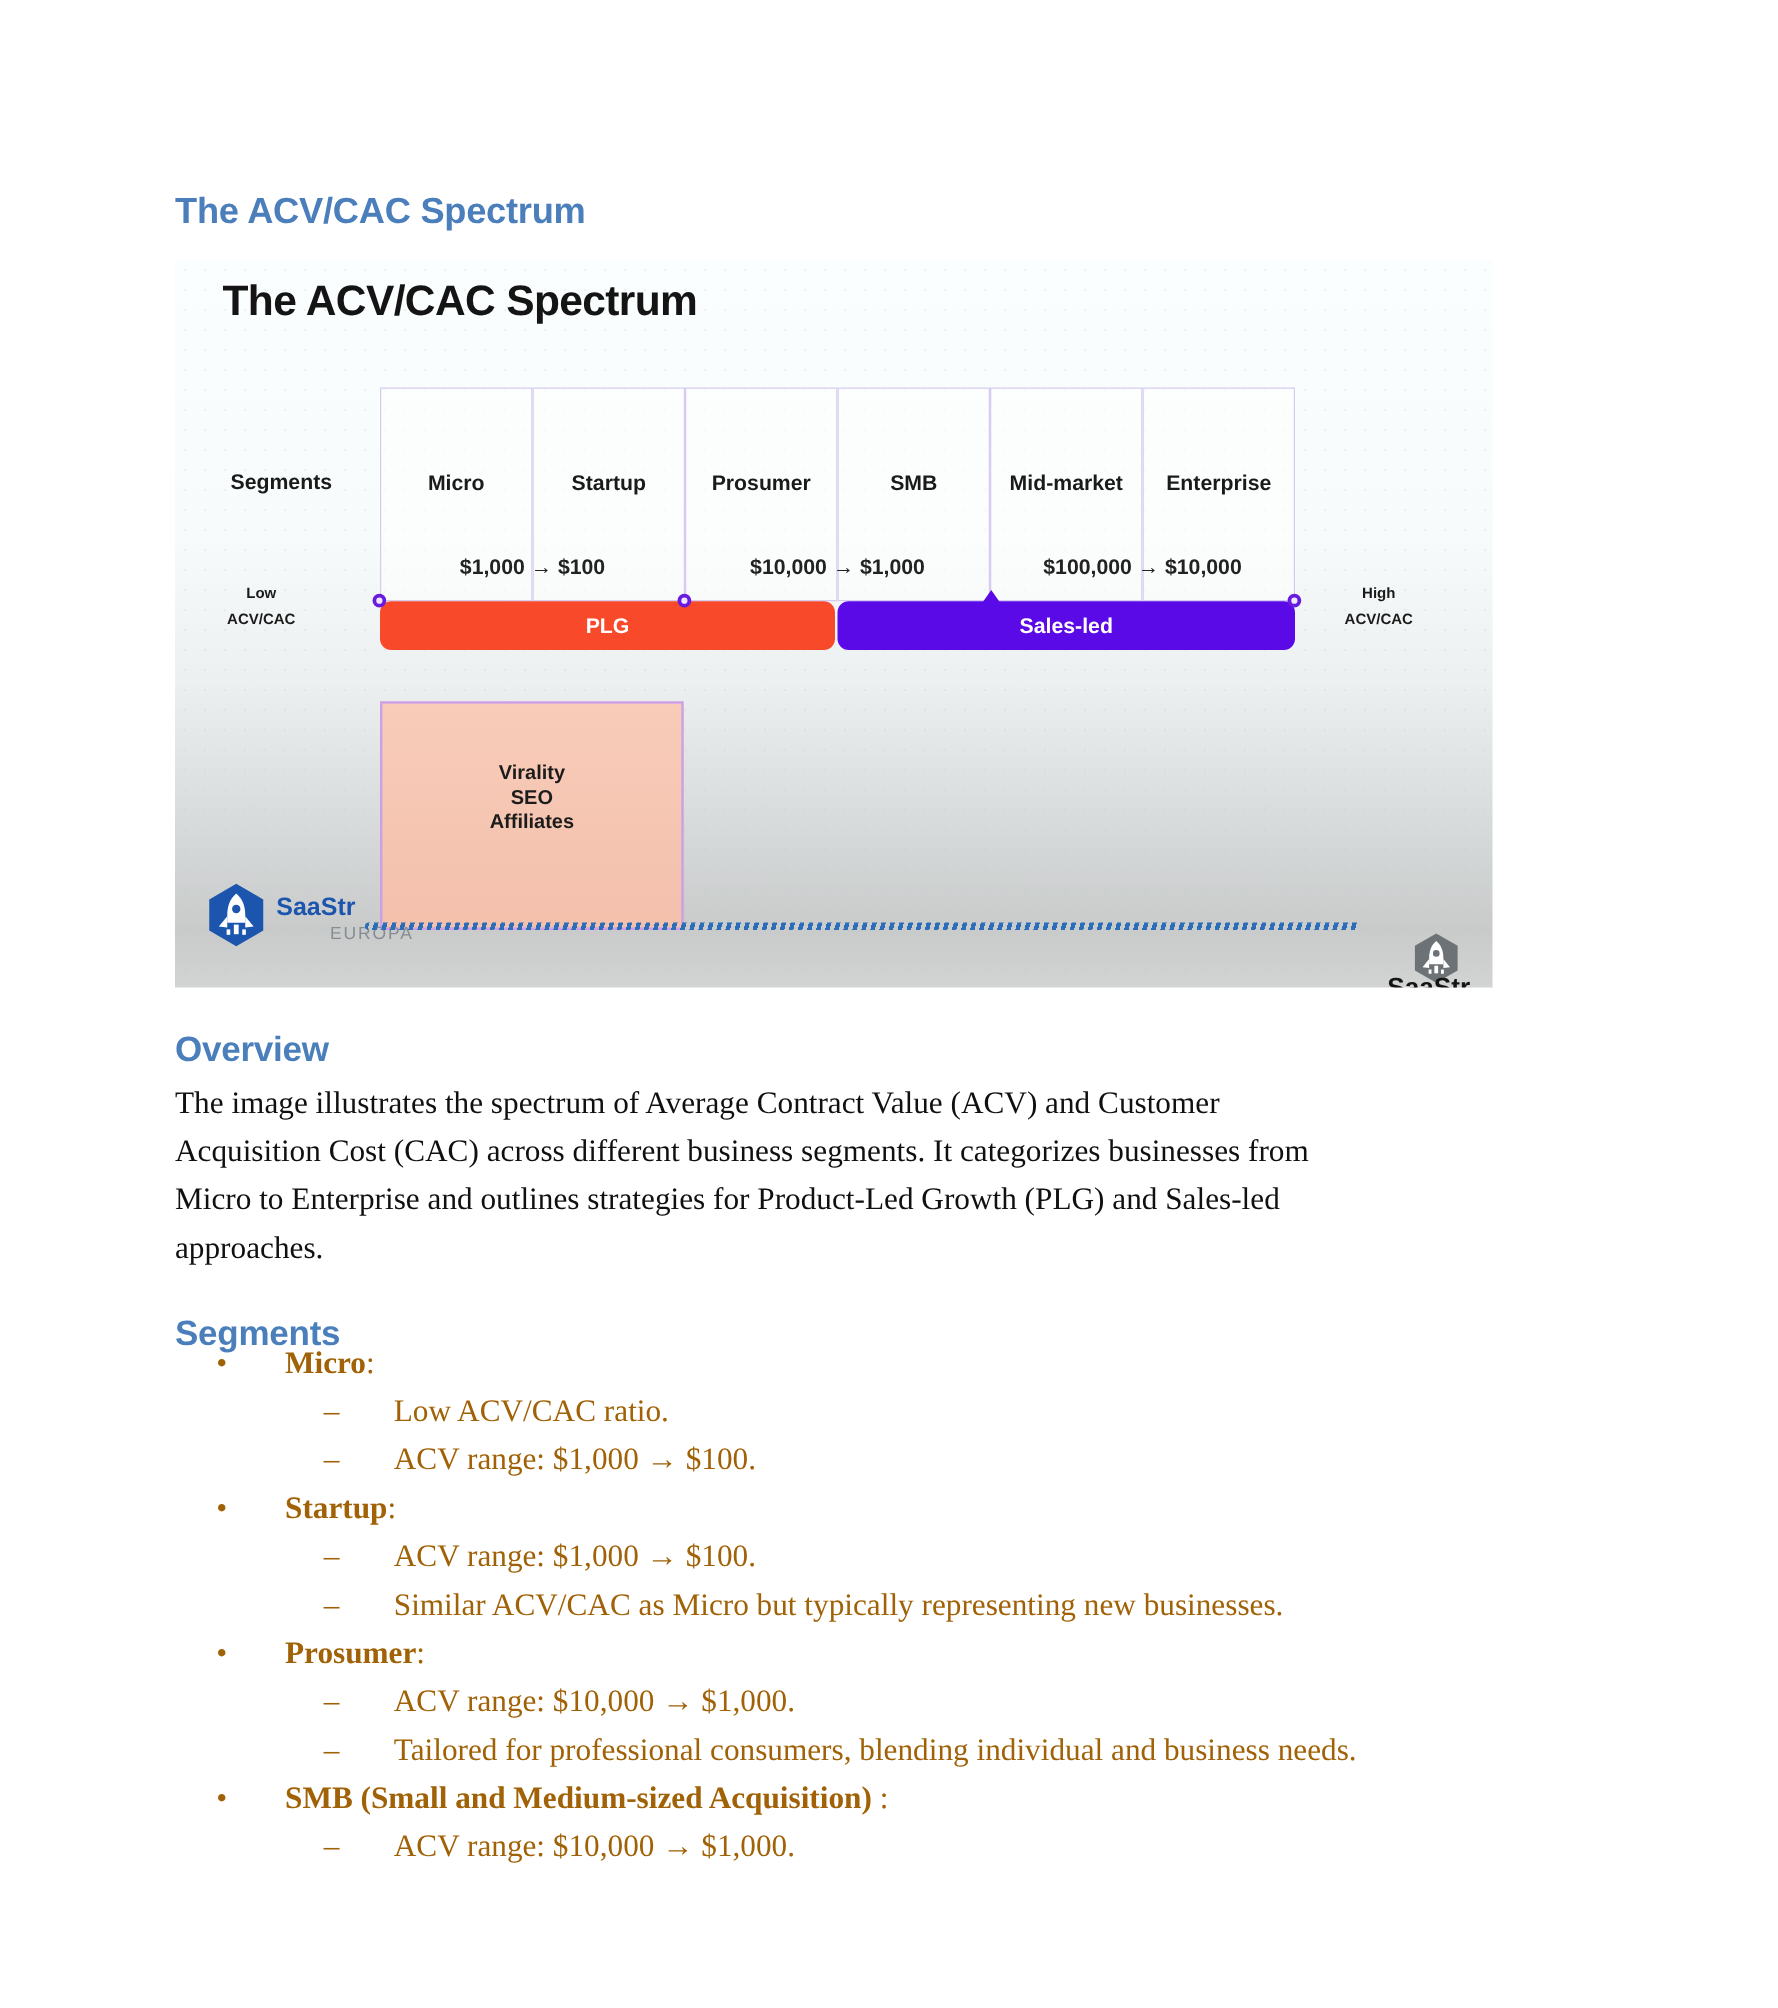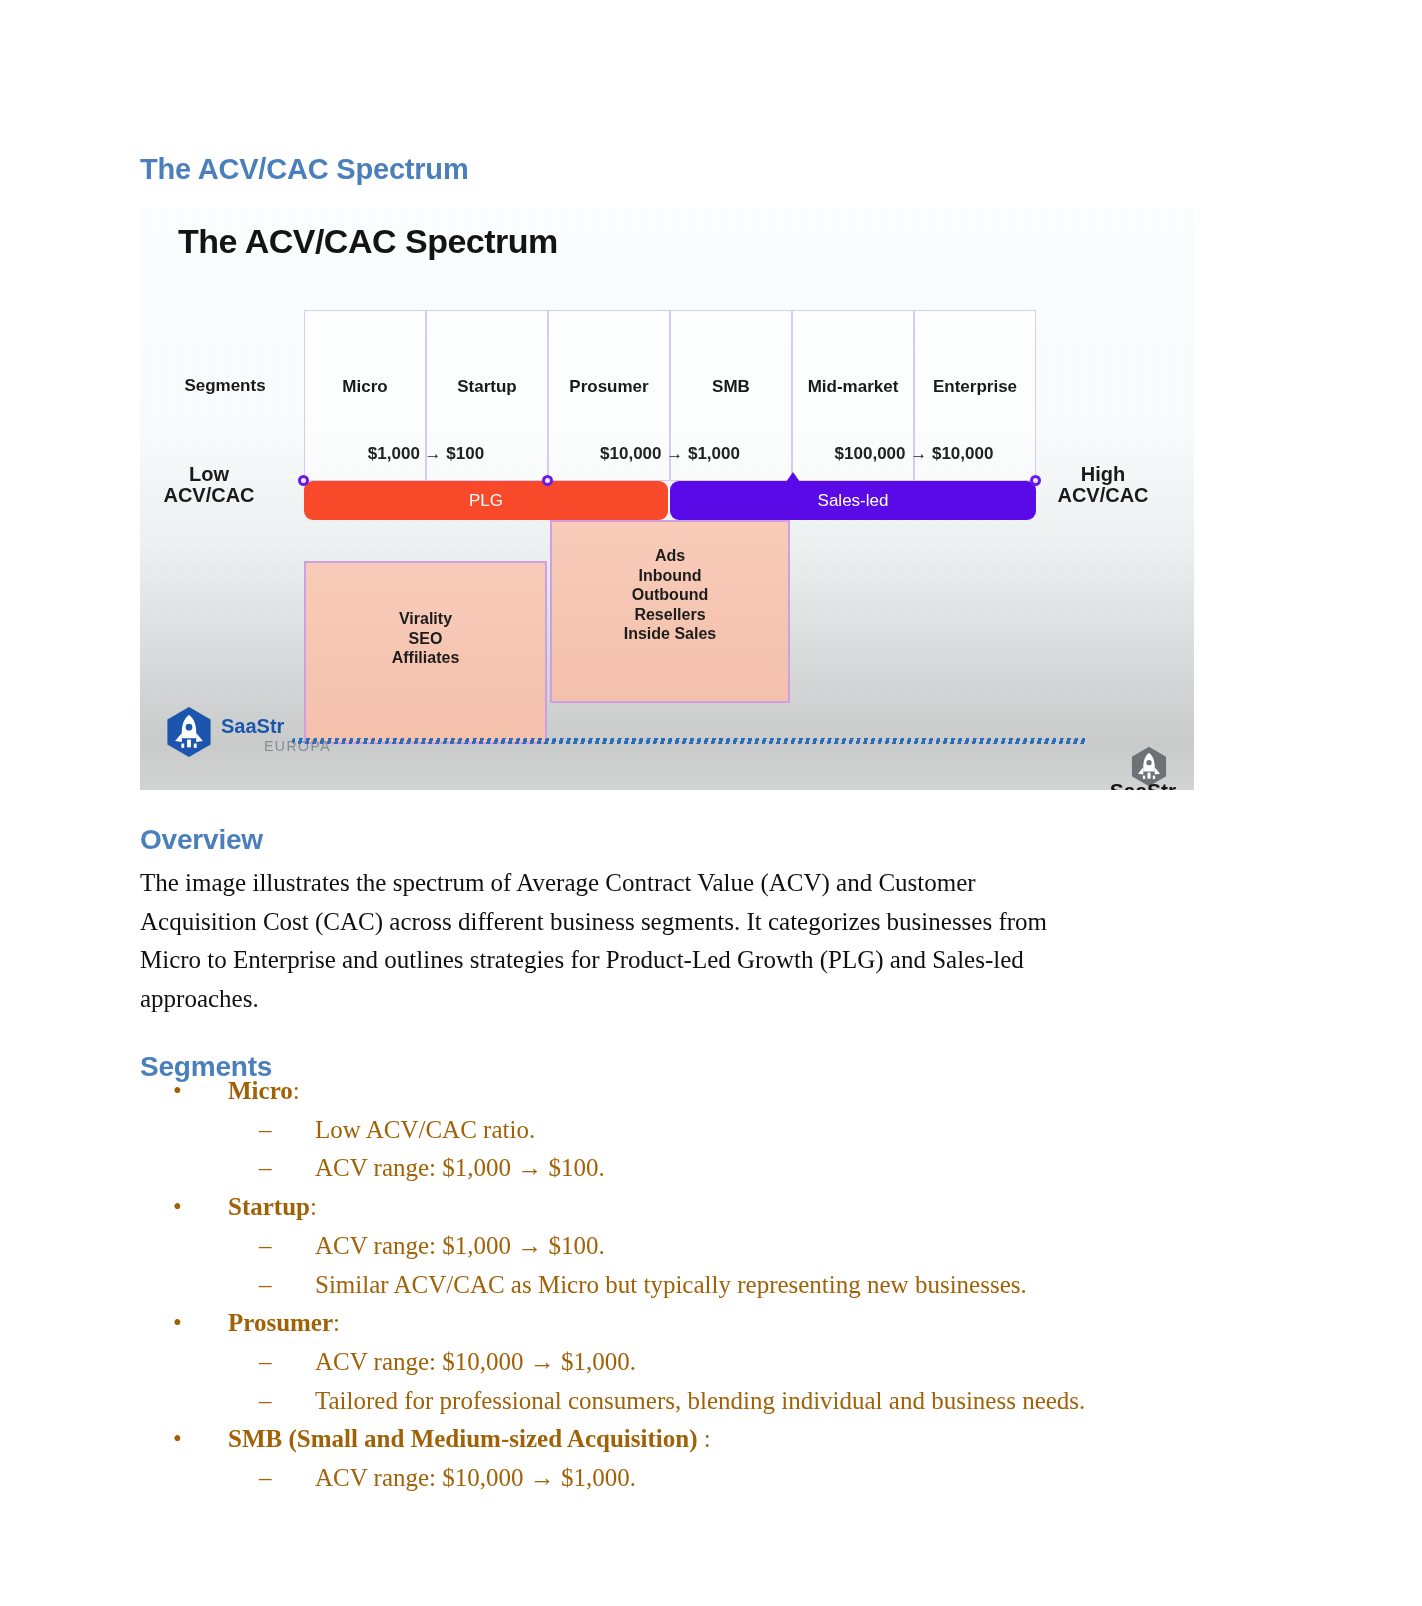--- a/index.html
+++ b/index.html
@@ -38,29 +38,29 @@
   }
   .row-label { left:28px; top:168px; width:114px; text-align:center; font-weight:700; font-size:17px; color:#1a1a1a; }
 
   .acv-label {
     top:236px; width:244px; text-align:center;
     font-weight:600; font-size:17px; color:#222222;
   }
 
   .axis-label {
     top:256px; width:110px; text-align:center; white-space:pre-line;
-    font-weight:700; font-size:20px; line-height:21px; color:#1a1a1a;
+    font-weight:700; font-size:12px; line-height:21px; color:#1a1a1a;
   }
   #axis-low  { left:14px; }
   #axis-high { left:908px; }
 
   .bar {
     top:273px; height:39px; border-radius:9px;
     display:flex; align-items:center; justify-content:center;
-    color:#ffffff; font-weight:400; font-size:17px;
+    color:#ffffff; font-weight:700; font-size:17px;
   }
   #bar-plg   { left:164px; width:364px; }
   #bar-sales { left:530px; width:366px; }
 
   .connector-dot {
     width:11px; height:11px; border-radius:50%;
     background:#efe6ff; border:3px solid #6a1be0; top:267px;
   }
   #dot-1 { left:158px; } #dot-2 { left:402px; } #dot-3 { left:890px; }
   #caret-1 {
@@ -139,25 +139,20 @@
   <div id="bar-sales" class="abs bar" style="background-color: rgb(90, 10, 230);">Sales-led</div>
 
   <div id="dot-1" class="abs connector-dot"></div>
   <div id="dot-2" class="abs connector-dot"></div>
   <div id="dot-3" class="abs connector-dot"></div>
   <div id="caret-1" class="abs"></div>
 
   <div id="strat-a" class="abs strategy-box">Virality
 SEO
 Affiliates</div>
-  <div id="strat-b" class="abs strategy-box">Ads
-Inbound
-Outbound
-Resellers
-Inside Sales</div>
 
   <div id="slide-logo" class="abs">
     <span>
       <svg width="48" height="52" viewBox="0 0 100 108">
         <polygon points="50,2 95,28 95,80 50,106 5,80 5,28" fill="#1b55ad"></polygon>
         <path d="M50 18 C61 27 65 40 65 54 L65 67 L35 67 L35 54 C35 40 39 27 50 18 Z" fill="#ffffff"></path>
         <circle cx="50" cy="44" r="7" fill="#1b55ad"></circle>
         <path d="M35 56 L21 73 L35 75 Z" fill="#ffffff"></path>
         <path d="M65 56 L79 73 L65 75 Z" fill="#ffffff"></path>
         <rect x="46" y="70" width="8" height="16" fill="#ffffff"></rect>

